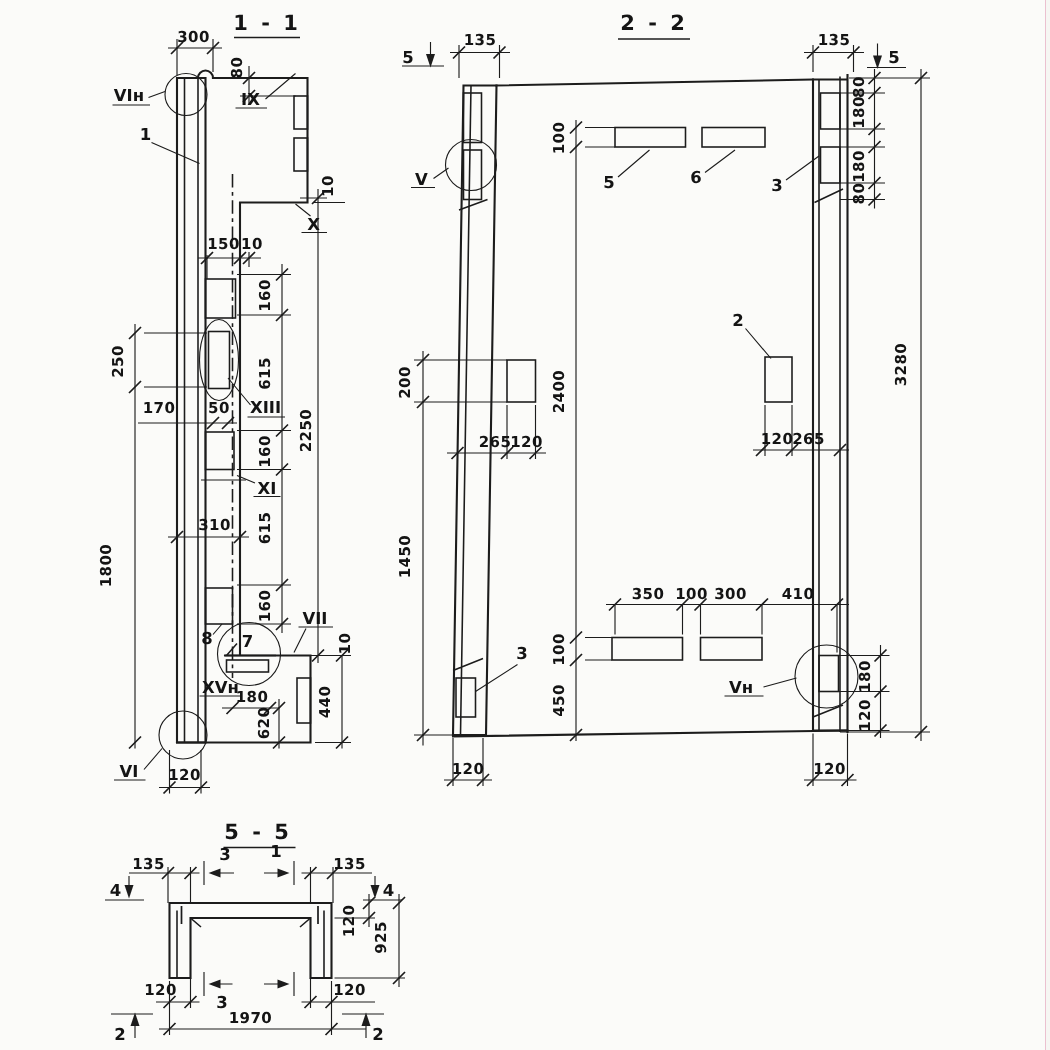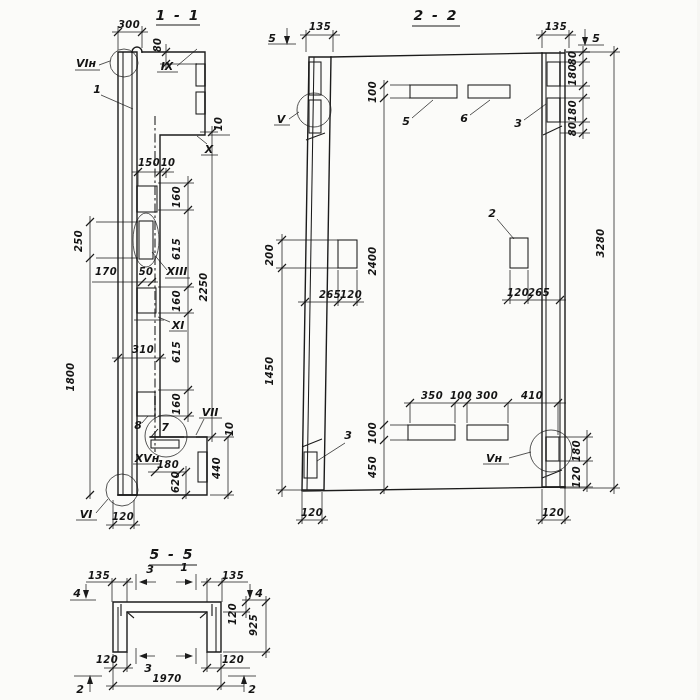--- a/index.html
+++ b/index.html
@@ -1,16 +1,16 @@
 <!DOCTYPE html>
 <html><head>
 <meta charset="utf-8">
 <style>
   html,body{margin:0;padding:0;background:#f6f6f3;}
-  .page{width:697px;height:700px;background:#be185d;position:relative;overflow:hidden;font-style:italic;}
+  .page{width:697px;height:700px;background:#be185d;position:relative;overflow:hidden;}
   svg{display:block;}
   .ol{fill:none;stroke:#1c1c1c;stroke-width:1.4;stroke-linejoin:miter;stroke-linecap:square;}
   .md{fill:none;stroke:#1c1c1c;stroke-width:1.05;}
   .tn{fill:none;stroke:#1c1c1c;stroke-width:0.75;}
   .tk{fill:none;stroke:#1c1c1c;stroke-width:1.15;}
   .dd{stroke-dasharray:9 3 2.5 3;}
   .ar{fill:#1c1c1c;stroke:none;}
   text{font-family:"DejaVu Sans","Liberation Sans",sans-serif;fill:#141414;font-weight:700;}
   .d{font-size:10px;text-anchor:middle;letter-spacing:0.3px;}
   .lb{font-size:11px;text-anchor:middle;}

